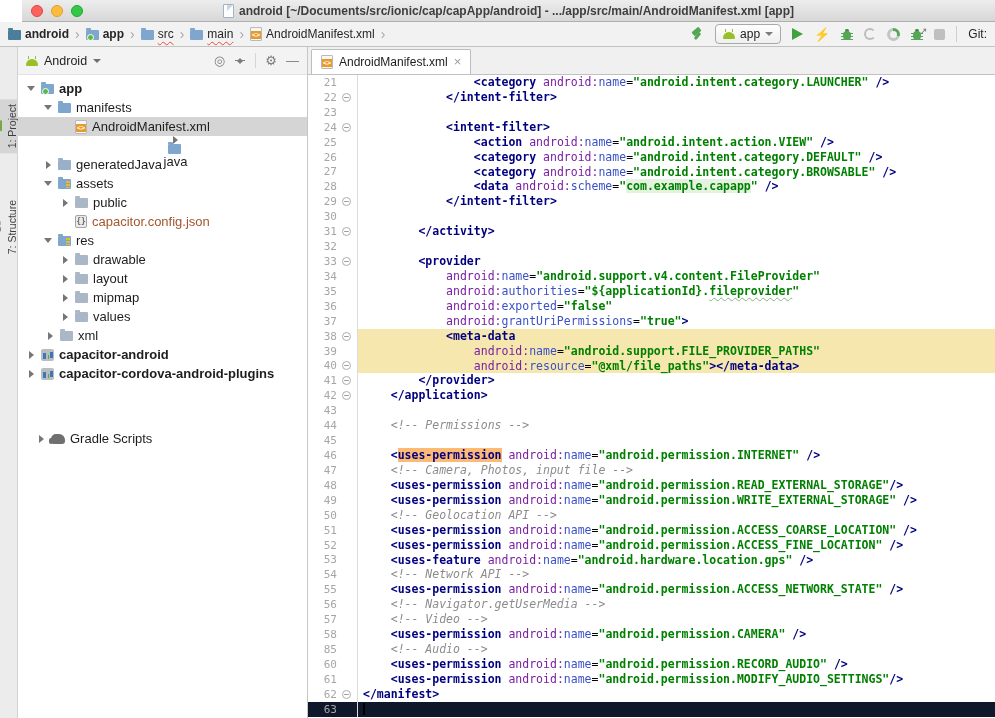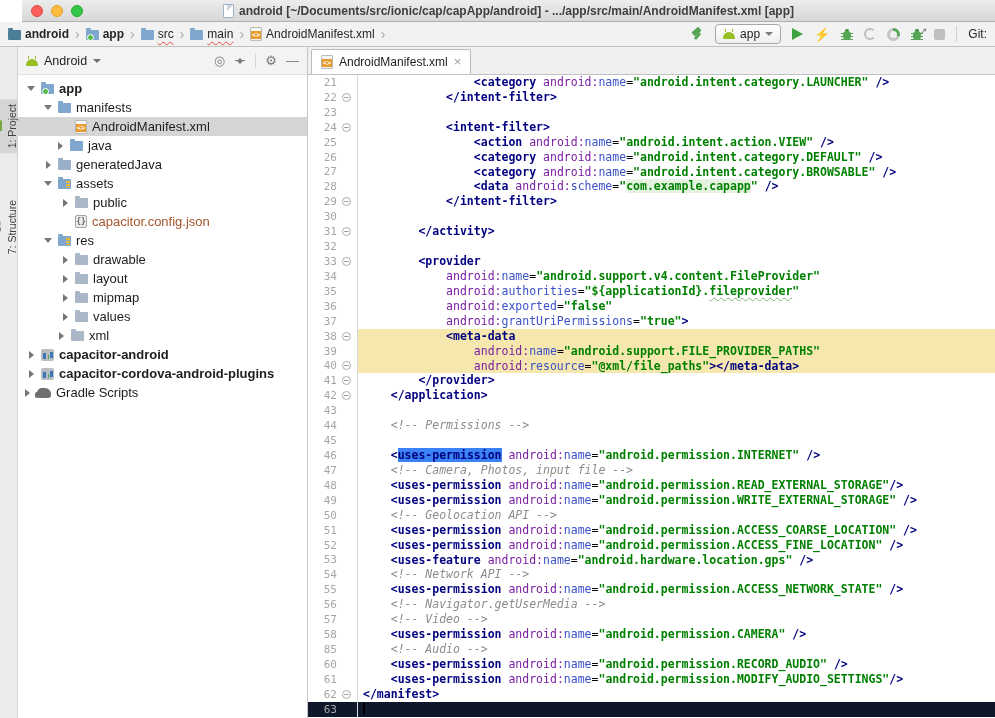--- a/index.html
+++ b/index.html
@@ -138,21 +138,21 @@
   .hl-block .code-text { background:#F5E7AE; }
   .current-line { background:#0f172a; }
   .tk-t { color:#000080; font-weight:bold; }
   .tk-n { color:#7A1FA2; }
   .tk-a { color:#3B51C6; }
   .tk-p { color:#000; }
   .tk-v { color:#008000; font-weight:bold; }
   .tk-vg { color:#008000; font-weight:bold; background:#E3F3DF; }
   .tk-vw { color:#008000; font-weight:bold; text-decoration:underline wavy #88B488 1px; text-underline-offset:2px; }
   .tk-c { color:#8C8C8C; font-style:italic; }
-  .tk-th { color:#000080; font-weight:bold; background:#3b82f6; }
+  .tk-th { color:#000080; font-weight:bold; background:#fdba74; }
   .caret { display:inline-block; width:1.8px; height:12px; background:#000; vertical-align:-2px; }
 </style>
 </head>
 <body>
 
 <div id="app">
 
   <div class="titlebar">
     <div class="traffic">
       <span class="tl-dot tl-red"></span>
@@ -262,21 +262,21 @@
               <span class="down"></span>
             </span>
             <span class="folder12 tree-ico"></span>
             <span class="tree-label">manifests</span>
           </div>
           <div class="tree-row selected" style="padding-left: 40px;">
             <span class="tw-arrow"></span>
             <span class="xmlfile tree-ico"></span>
             <span class="tree-label">AndroidManifest.xml</span>
           </div>
-          <div class="tree-row" style="padding-left: 35px;">
+          <div class="tree-row" style="padding-left: 26px; flex-direction: column;">
             <span class="tw-arrow">
               <span class="right"></span>
             </span>
             <span class="folder12 tree-ico"></span>
             <span class="tree-label">java</span>
           </div>
           <div class="tree-row" style="padding-left: 23px;">
             <span class="tw-arrow">
               <span class="right"></span>
             </span>
@@ -330,42 +330,42 @@
             <span class="folder12 grey tree-ico"></span>
             <span class="tree-label">mipmap</span>
           </div>
           <div class="tree-row" style="padding-left: 40px;">
             <span class="tw-arrow">
               <span class="right"></span>
             </span>
             <span class="folder12 grey tree-ico"></span>
             <span class="tree-label">values</span>
           </div>
-          <div class="tree-row" style="padding-left: 36px;">
+          <div class="tree-row" style="padding-left: 25px;">
             <span class="tw-arrow">
               <span class="right"></span>
             </span>
             <span class="folder12 grey tree-ico"></span>
             <span class="tree-label">xml</span>
           </div>
           <div class="tree-row" style="padding-left: 6px; align-items: center;">
             <span class="tw-arrow">
               <span class="right"></span>
             </span>
             <span class="modicon tree-ico"></span>
             <span class="tree-label bold">capacitor-android</span>
           </div>
           <div class="tree-row" style="padding-left: 6px;">
             <span class="tw-arrow">
               <span class="right"></span>
             </span>
             <span class="modicon tree-ico"></span>
             <span class="tree-label bold">capacitor-cordova-android-plugins</span>
           </div>
-          <div class="tree-row" style="padding-left: 2px;">
+          <div class="tree-row" style="padding-left: 16px; margin-top: 46px;">
             <span class="tw-arrow">
               <span class="right"></span>
             </span>
             <span class="gradleicon tree-ico"></span>
             <span class="tree-label">Gradle Scripts</span>
           </div>
         </div>
     </div>
 
     <div class="editor">

